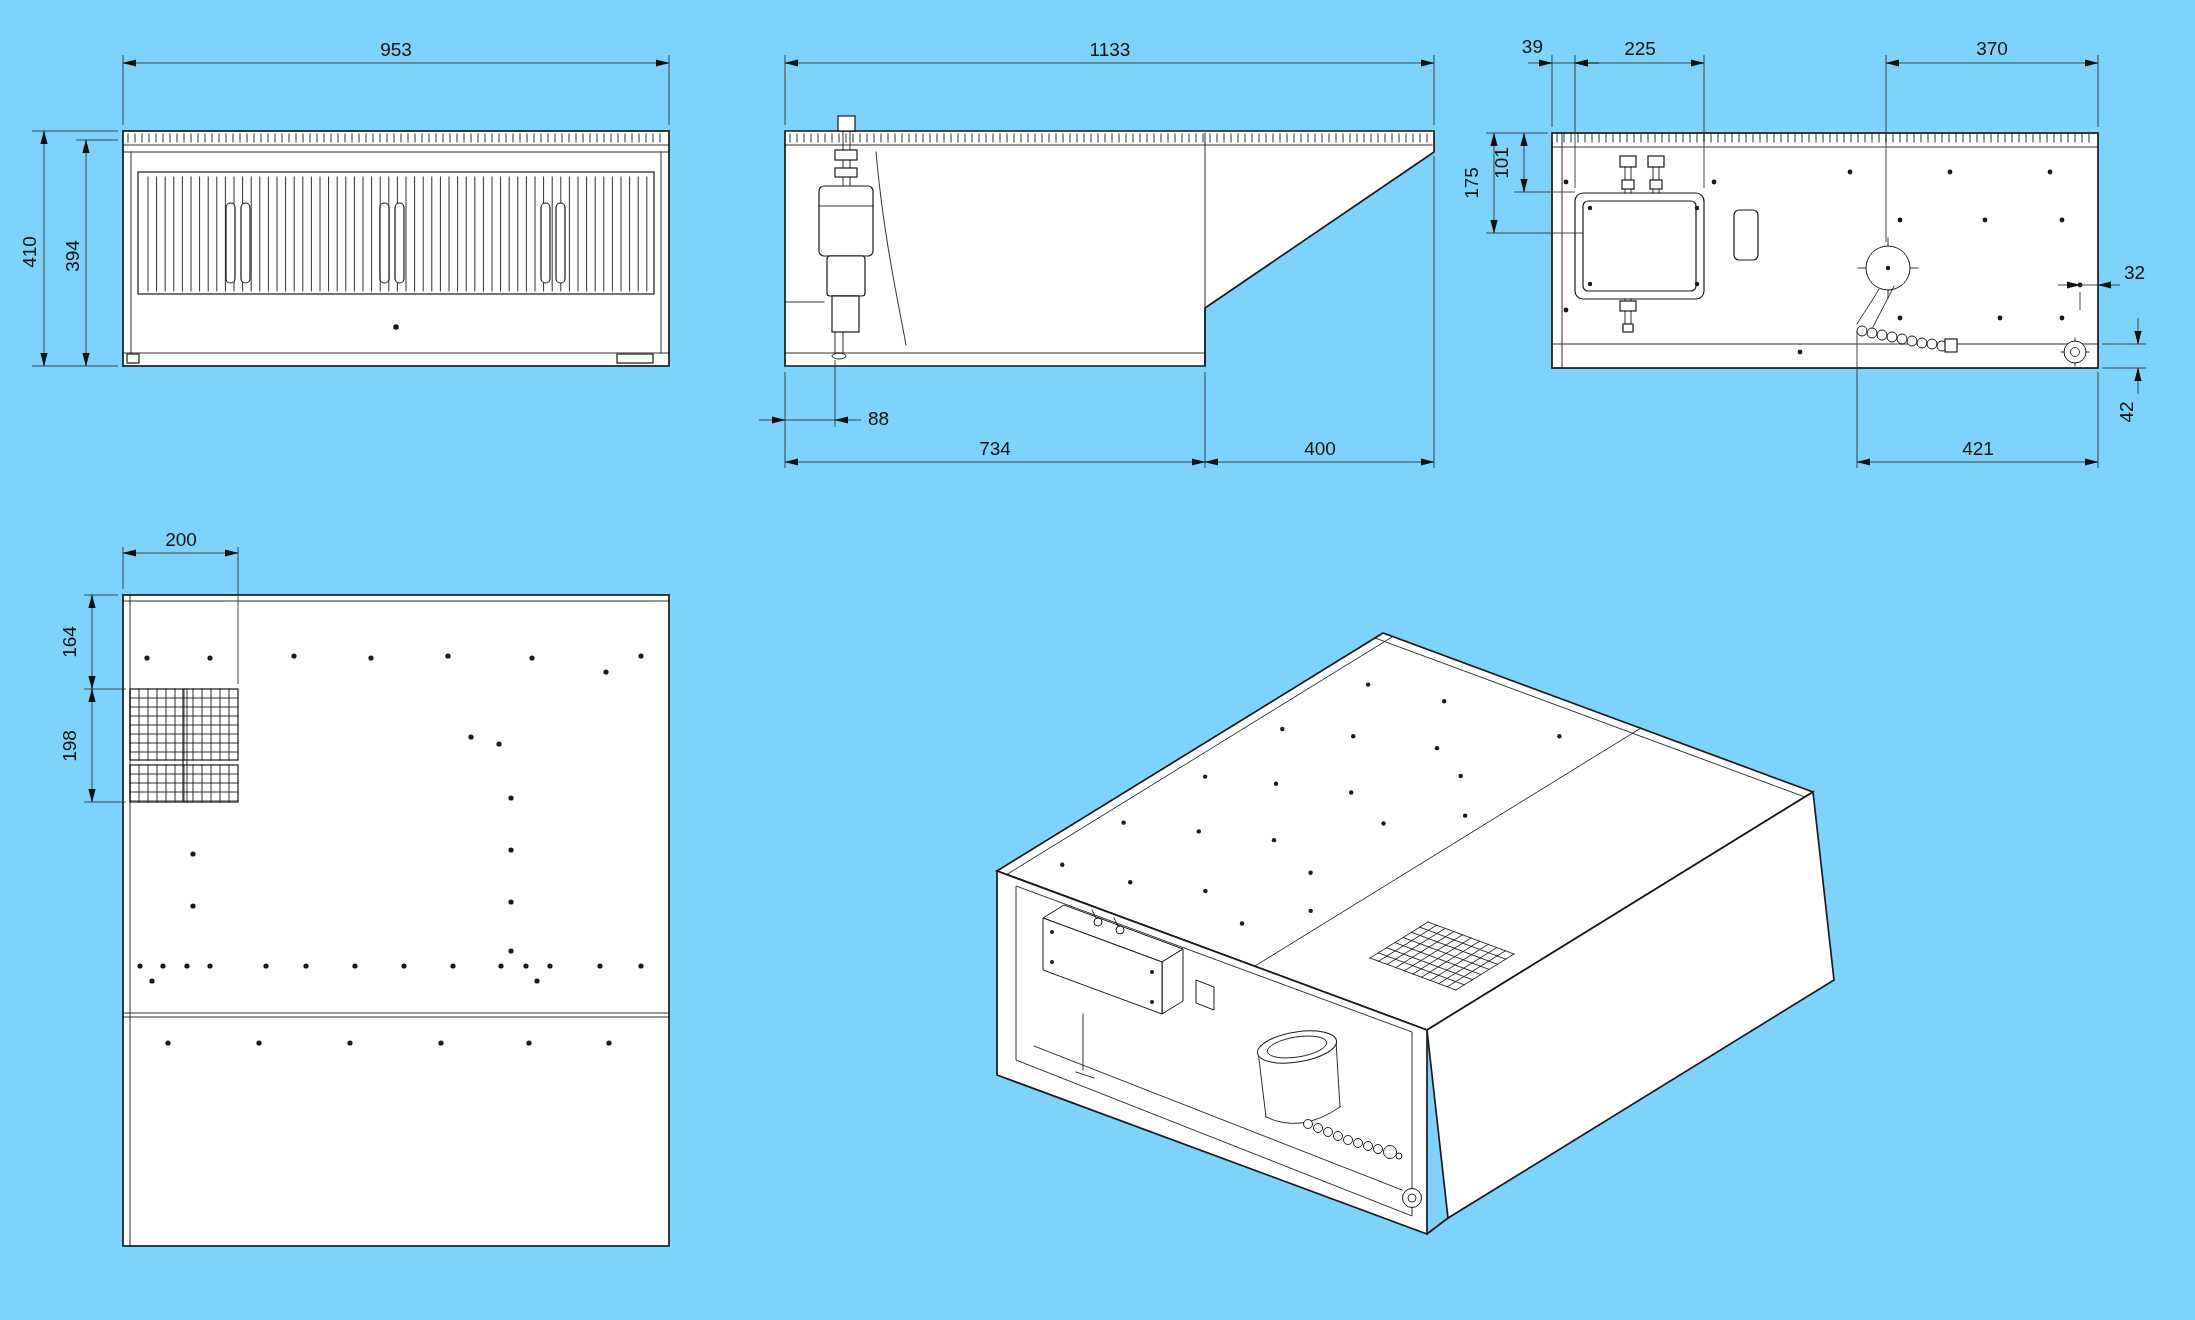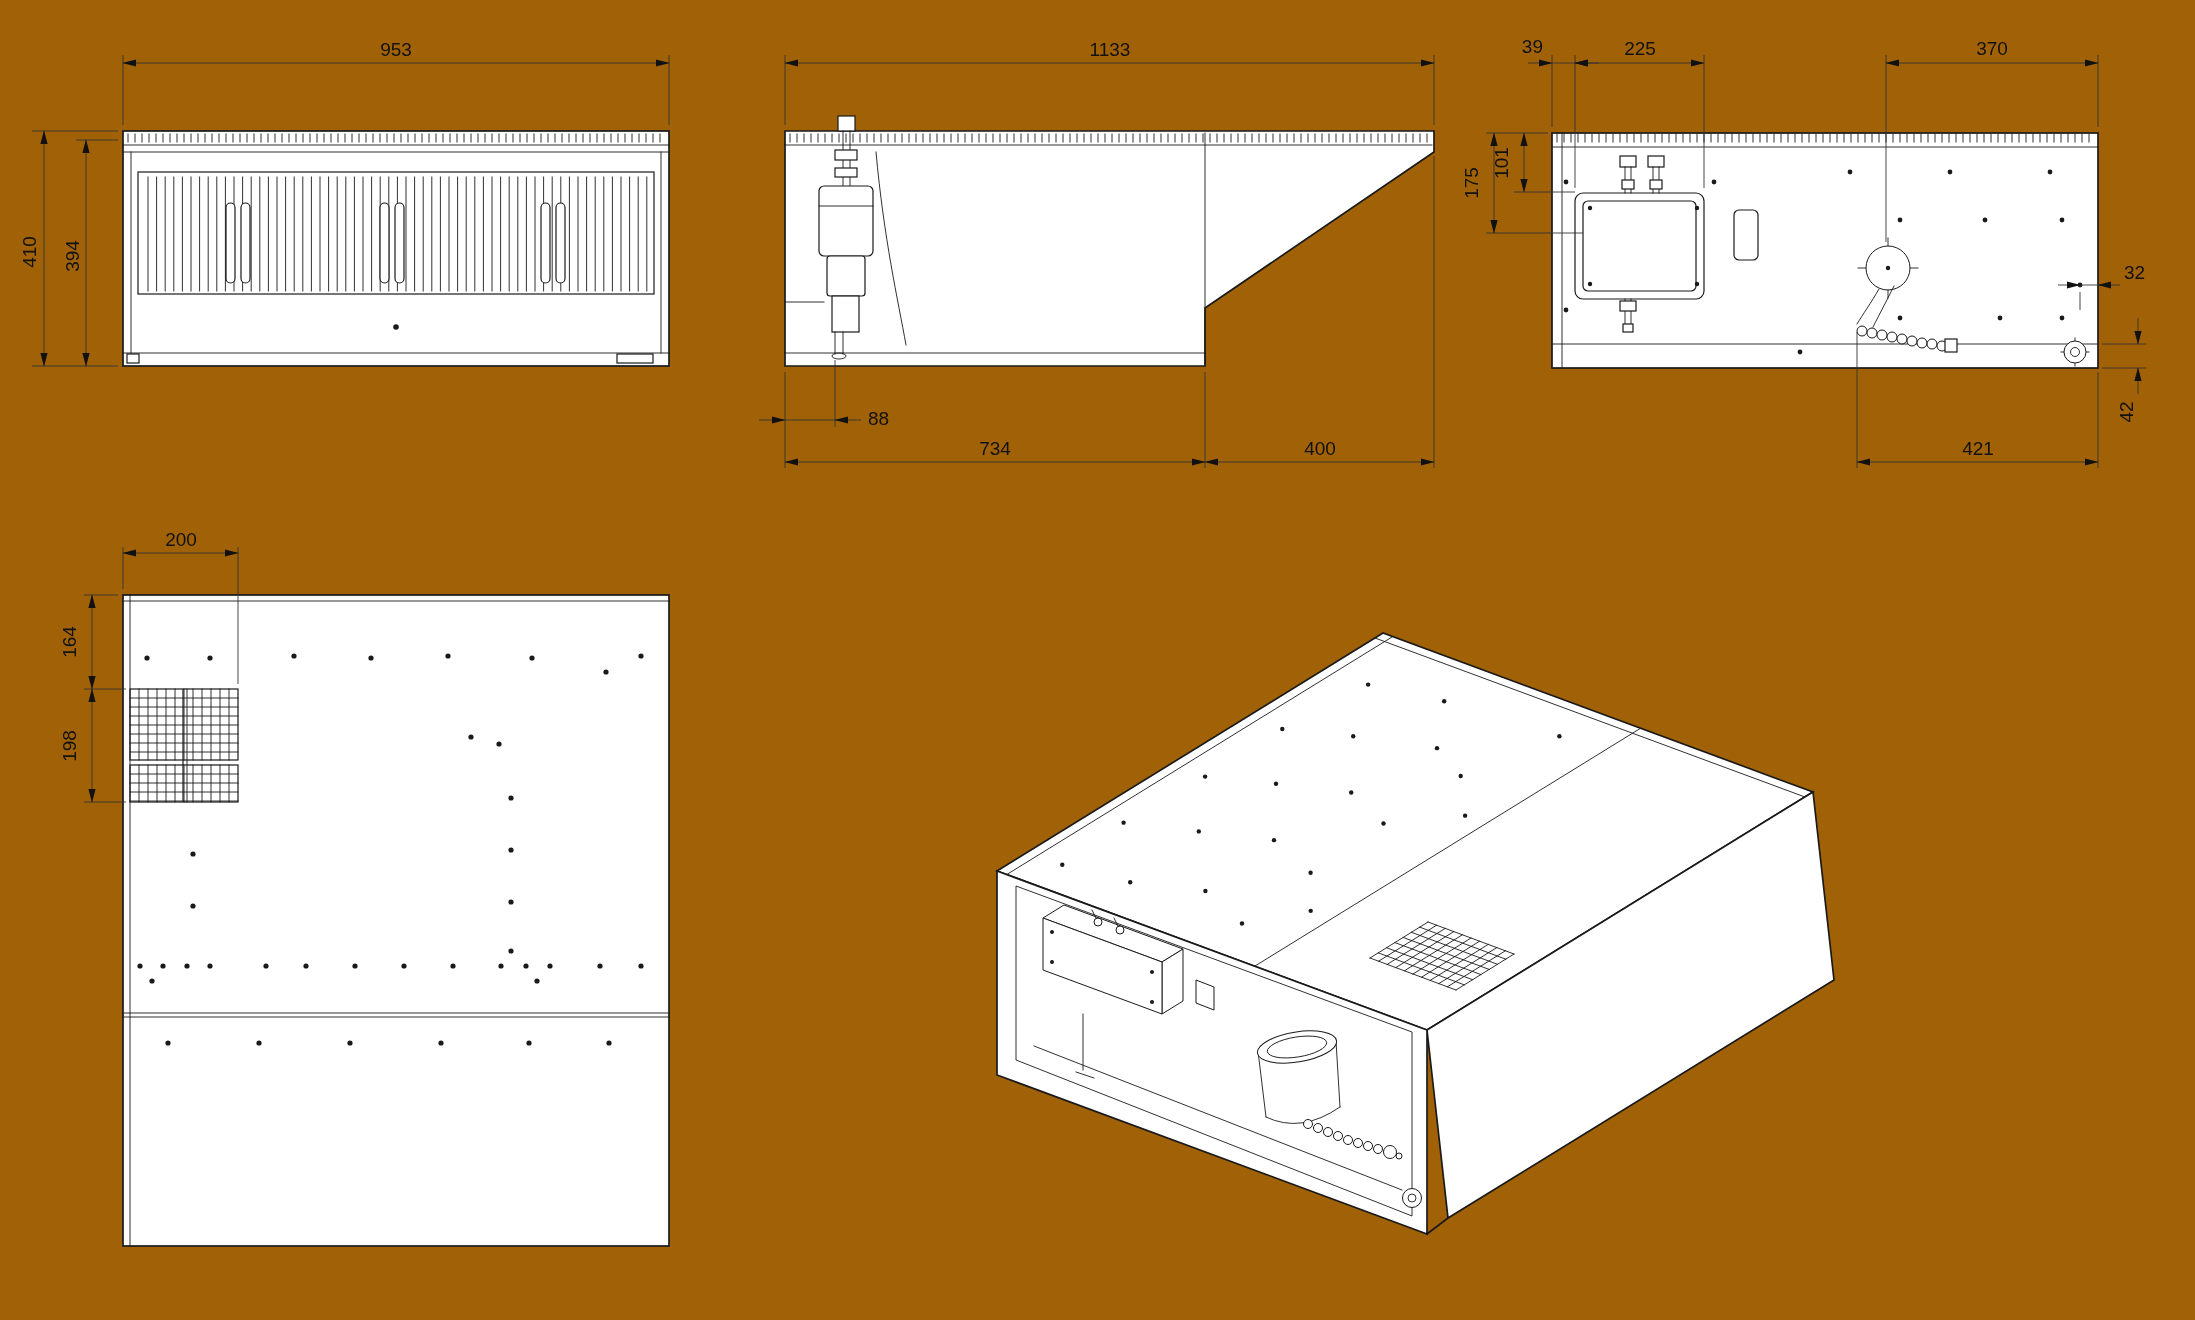--- a/index.html
+++ b/index.html
@@ -1,17 +1,17 @@
 <!DOCTYPE html>
 <html><head>
 <meta charset="utf-8">
 <title>Drawing</title>
 <style>
   html,body{margin:0;padding:0;background:#fff;}
-  .stage{width:2195px;height:1320px;background:#a16207;position:relative;overflow:hidden;}
+  .stage{width:2195px;height:1320px;background:#7dd3fc;position:relative;overflow:hidden;}
   svg{display:block;}
   .ol{fill:none;stroke:#1a1a1a;stroke-width:1.7;stroke-linecap:square;}
   .olf{fill:#ffffff;stroke:#1a1a1a;stroke-width:1.7;stroke-linejoin:miter;}
   .tl{fill:none;stroke:#1a1a1a;stroke-width:0.9;stroke-linecap:square;}
   .tlf{fill:none;stroke:#1a1a1a;stroke-width:0.9;}
   .tlr{fill:none;stroke:#1a1a1a;stroke-width:1.2;}
   .wfill{fill:#ffffff;stroke:#1a1a1a;stroke-width:1.2;}
   .wthin{fill:#ffffff;stroke:#1a1a1a;stroke-width:1;}
   .dot{fill:#1a1a1a;stroke:none;}
   .dim{fill:none;stroke:#333333;stroke-width:0.9;}

